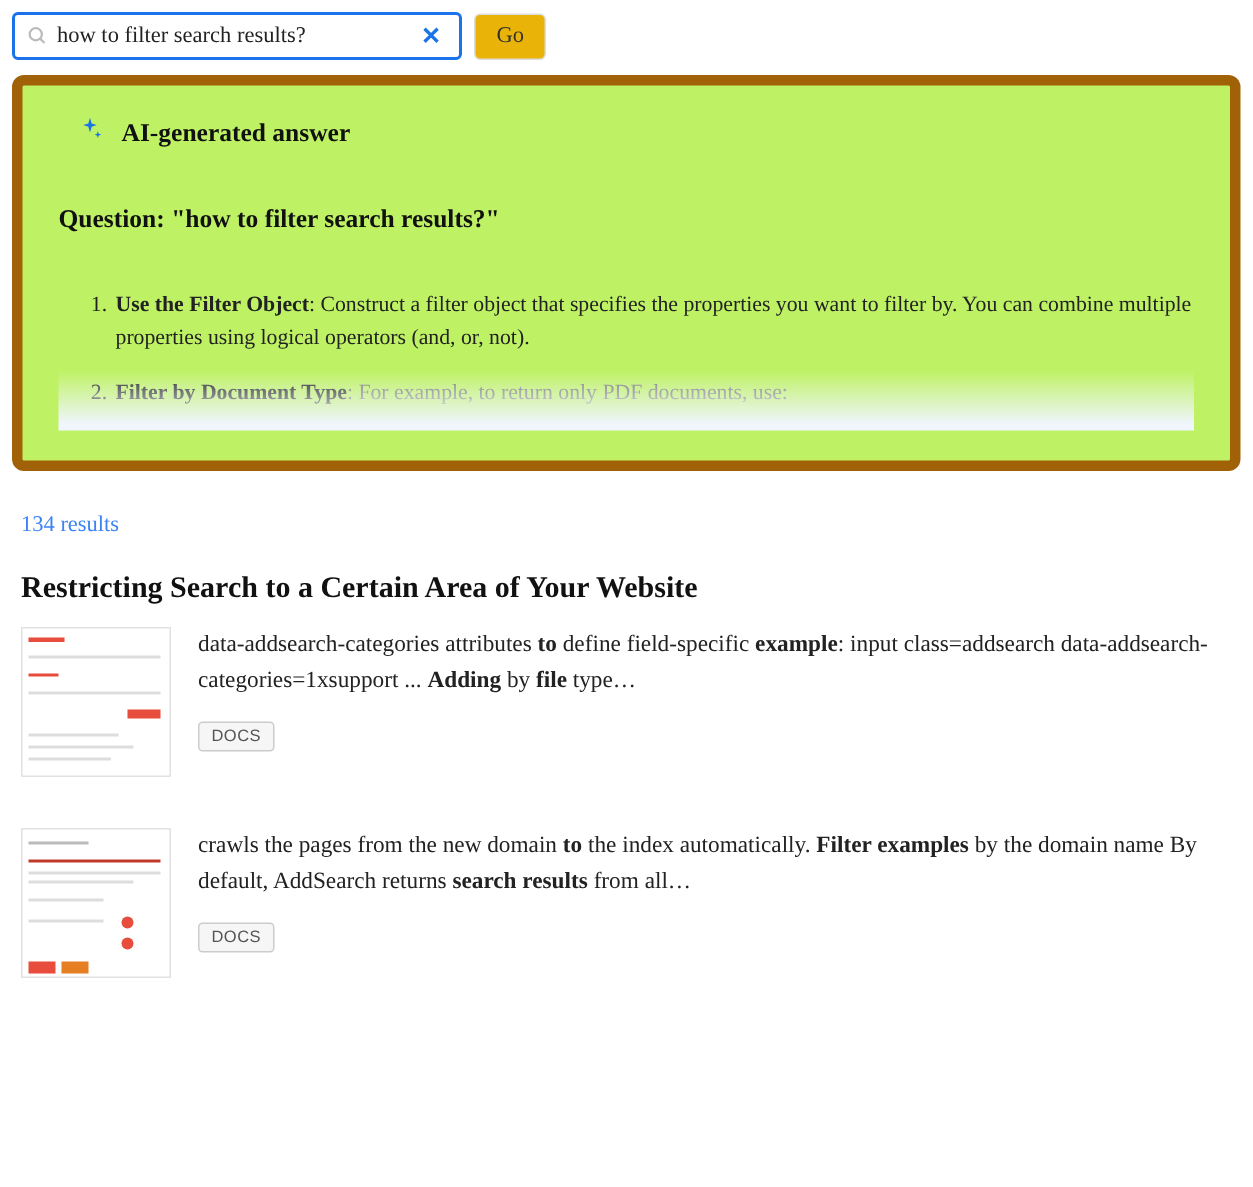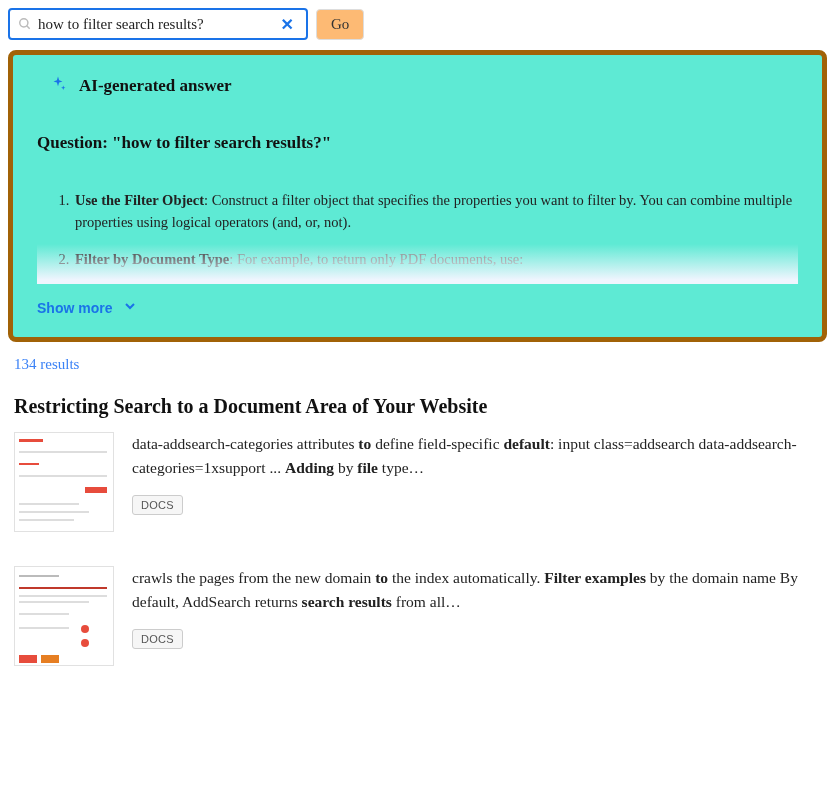--- a/index.html
+++ b/index.html
@@ -2,22 +2,22 @@
 <html><head>
 <meta charset="utf-8">
 <style>
 *{box-sizing:border-box;margin:0;padding:0}
 body{font-family:Georgia,'Times New Roman',serif;background:#fff;padding:8px}
 .search-row{display:flex;gap:8px;align-items:center;margin-bottom:10px}
 .search-box{display:flex;align-items:center;border:2px solid #1a73e8;border-radius:4px;background:#fff;width:300px;height:32px;padding:0 8px}
 .search-icon{color:#aaa;font-size:14px;margin-right:6px;display:flex;align-items:center}
 .search-input{flex:1;border:none;outline:none;font-family:Georgia,serif;font-size:15px;color:#222;background:transparent}
 .clear-icon{color:#1a73e8;font-weight:bold;cursor:pointer;font-size:16px;padding:0 4px}
-.go-btn{background:#fdba74;border:1px solid #ddd;border-radius:4px;padding:6px 14px;font-family:Georgia,serif;font-size:15px;color:#333;cursor:pointer}
-.ai-panel{border:5px solid #a16207;border-radius:8px;background:#5eead4;padding:20px 24px;margin-bottom:14px}
+.go-btn{background:#eab308;border:1px solid #ddd;border-radius:4px;padding:6px 14px;font-family:Georgia,serif;font-size:15px;color:#333;cursor:pointer}
+.ai-panel{border:7px solid #a16207;border-radius:8px;background:#bef264;padding:20px 24px;margin-bottom:28px}
 .ai-header{display:flex;justify-content:space-between;align-items:center;margin-bottom:36px;padding-left:12px}
 .ai-header-left{display:flex;align-items:center;gap:12px}
 .sparkle{color:#1a73e8;font-size:16px}
 .ai-title{font-weight:bold;font-size:17px;color:#111}
 .ai-disclaimer{font-size:13.5px;color:#2a5db0}
 .ai-question{font-weight:bold;font-size:17px;color:#111;margin-bottom:36px}
 .ai-intro{font-size:14.5px;color:#222;line-height:1.55;margin-bottom:18px}
 .ai-list{padding-left:36px;position:relative}
 .ai-list li{font-size:14.5px;color:#222;line-height:1.55;margin-bottom:14px;padding-left:2px}
 .ai-list li b{font-weight:bold}
@@ -73,47 +73,39 @@
   </div>
 
 
   <div class="ai-fade-wrap">
   <ol class="ai-list">
     <li><b>Use the Filter Object</b><span>: Construct a filter object that specifies the properties you want to filter by. You can combine multiple properties using logical operators (and, or, not).</span></li>
     <li><b>Filter by Document Type</b><span class="ai-fade">: For example, to return only PDF documents, use:</span></li>
   </ol>
   </div>
 
-  <div class="show-more">
-    <span>Show more</span>
-    <span class="chevron">
-      <svg width="16" height="16" viewBox="0 0 24 24" fill="none" stroke="#1a73e8" stroke-width="3">
-          <polyline points="6 9 12 15 18 9"></polyline>
-        </svg>
-    </span>
-  </div>
 </div>
 
 <div class="results-count">134 results</div>
 
 <div class="result">
-  <div class="result-title">Restricting Search to a Document Area of Your Website</div>
+  <div class="result-title">Restricting Search to a Certain Area of Your Website</div>
   <div class="result-body">
     <div class="thumb">
       <div class="bar" style="top:6px;left:4px;width:24px"></div>
       <div class="line" style="top:18px;left:4px;width:88px"></div>
       <div class="bar" style="top:30px;left:4px;width:20px;height:2px"></div>
       <div class="line" style="top:42px;left:4px;width:88px"></div>
       <div class="bar" style="top:54px;left:70px;width:22px;height:6px;background:#e74c3c"></div>
       <div class="line" style="top:70px;left:4px;width:60px"></div>
       <div class="line" style="top:78px;left:4px;width:70px"></div>
       <div class="line" style="top:86px;left:4px;width:55px"></div>
     </div>
     <div class="result-text">
-      <div class="snippet"><span>data-addsearch-categories attributes </span><b>to</b><span> define field-specific </span><b>default</b><span>: input class=addsearch data-addsearch-categories=1xsupport ... </span><b>Adding</b><span> by </span><b>file</b><span> type…</span></div>
+      <div class="snippet"><span>data-addsearch-categories attributes </span><b>to</b><span> define field-specific </span><b>example</b><span>: input class=addsearch data-addsearch-categories=1xsupport ... </span><b>Adding</b><span> by </span><b>file</b><span> type…</span></div>
       <span class="tag">DOCS</span>
     </div>
   </div>
 </div>
 
 <div class="result">
   <div class="result-body">
     <div class="thumb">
       <div class="line" style="top:8px;left:4px;width:40px;background:#bbb"></div>
       <div class="bar" style="top:20px;left:4px;width:88px;height:2px;background:#c0392b"></div>

